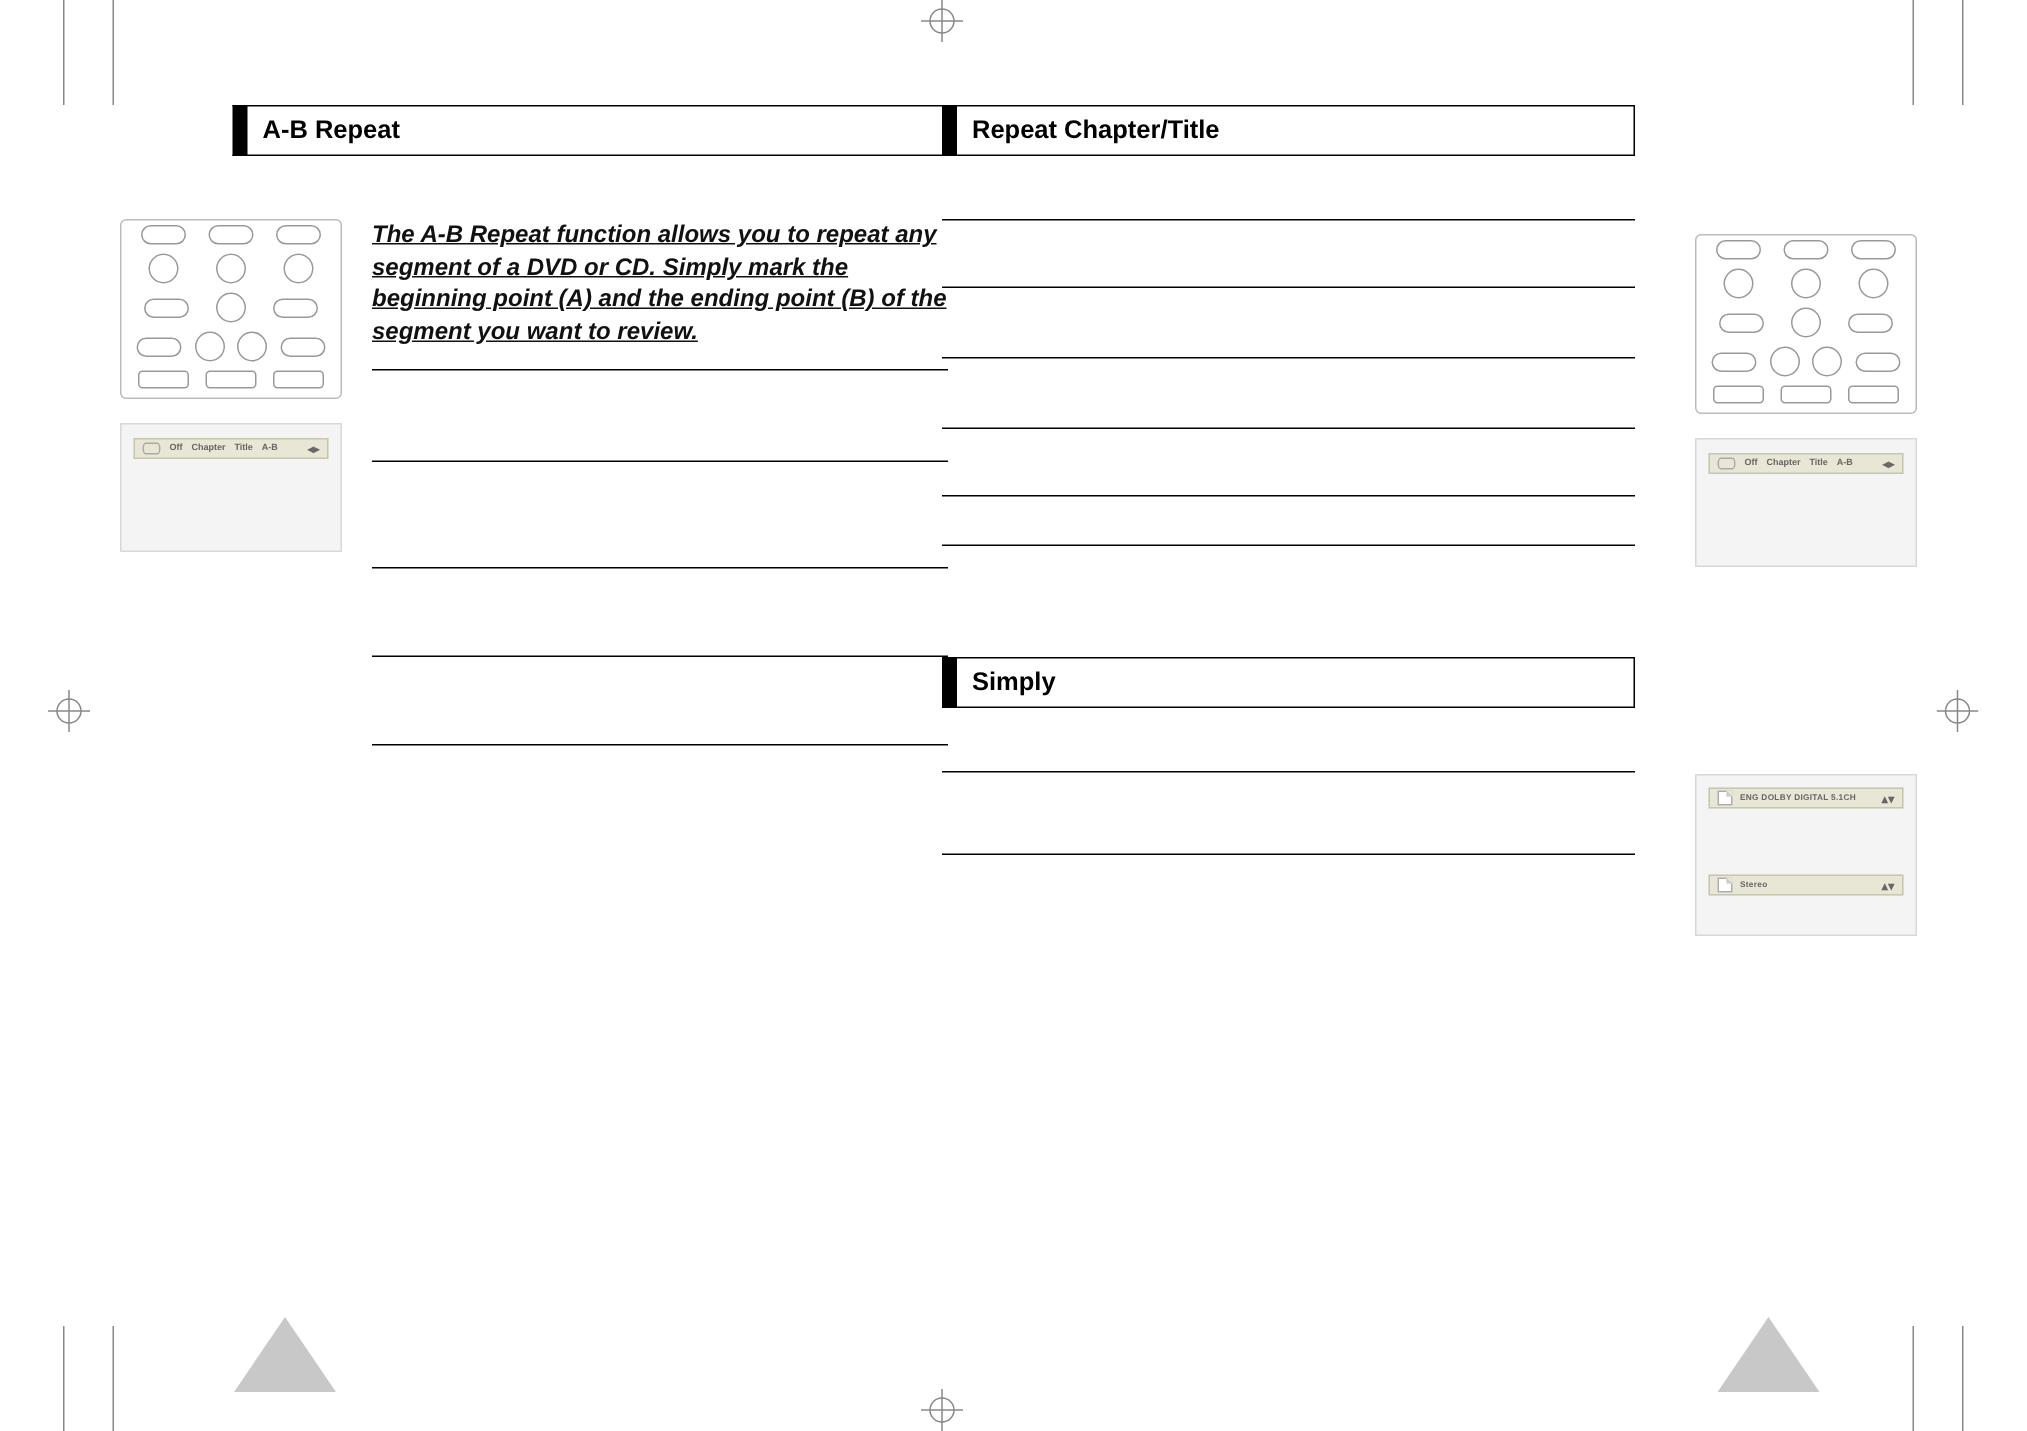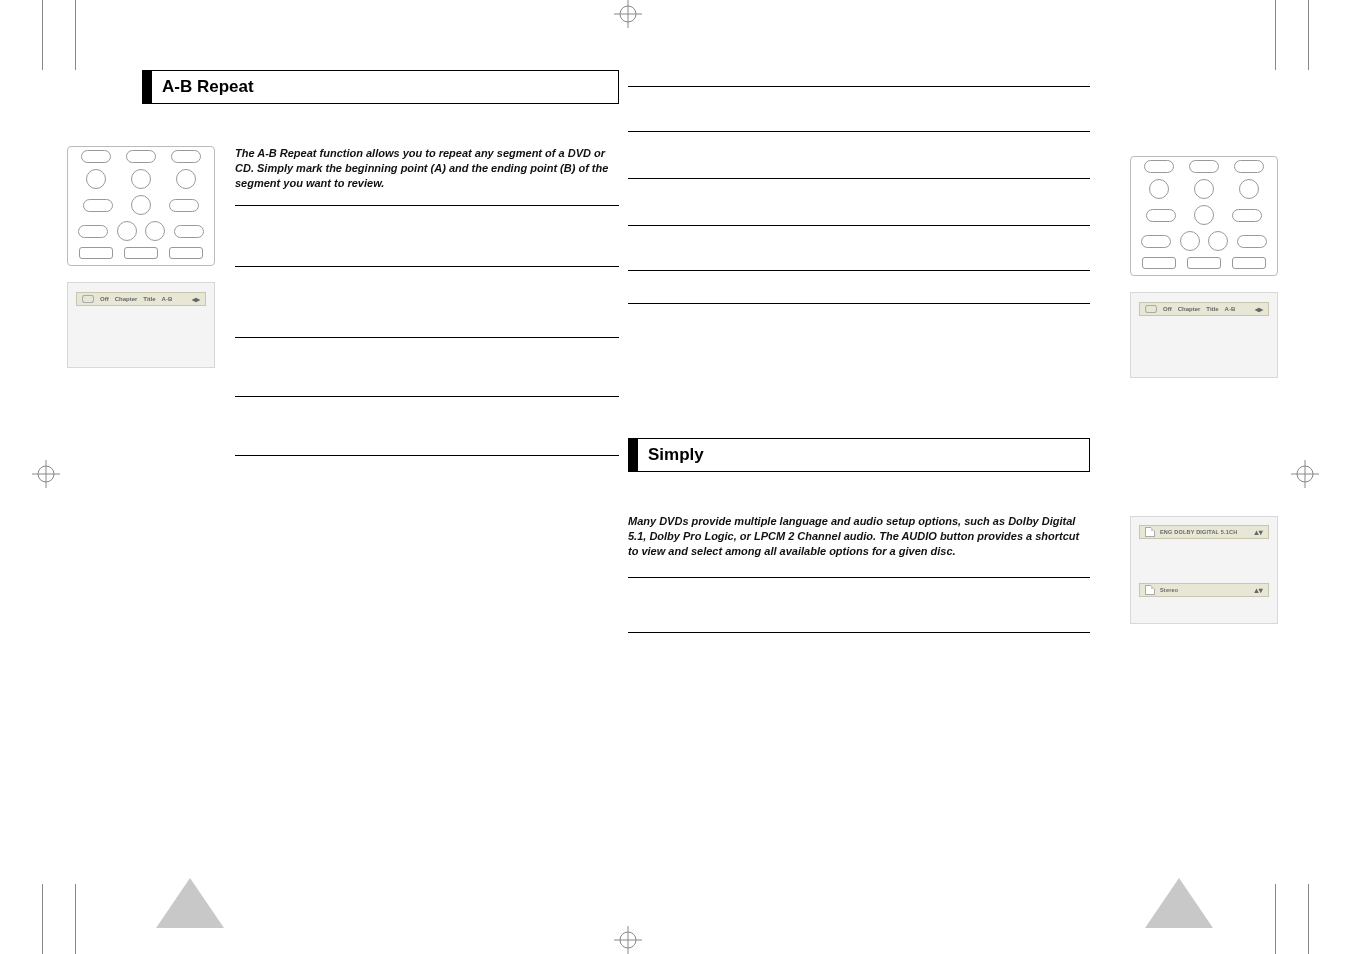--- a/index.html
+++ b/index.html
@@ -38,47 +38,48 @@
   }
   .tri-left { left: 156px; }
   .tri-right { right: 138px; }
 
   
   .page {
     position: absolute;
     top: 70px;
     height: 814px;
   }
-  .page-left { left: 67px; width: 552px; }
+  .page-left { left: 80px; width: 552px; }
   .page-right { left: 628px; width: 650px; }
 
   .section-title {
     border: 1px solid #000;
     border-left: none;
     position: relative;
     padding: 6px 10px 6px 20px;
     font-weight: 900;
     font-size: 17px;
     margin-bottom: 42px;
   }
   .section-title::before {
     content: "";
     position: absolute;
     left: 0; top: -1px; bottom: -1px;
     width: 10px;
     background: #000;
   }
 
   .intro {
-    font-size: 11px;
+    font-size: 16px;
     font-style: italic;
     font-weight: 600;
     color: #111;
     line-height: 1.35;
     margin-bottom: 14px;
+    text-decoration: underline;
   }
 
   .steps-area {
     display: flex;
     gap: 20px;
   }
   .remote-col { width: 148px; flex-shrink: 0; }
   .text-col { flex: 1; }
 
   .remote-box {
@@ -301,20 +302,23 @@
       <hr class="step-rule" style="margin-bottom:58px;">
       <hr class="step-rule">
     </div>
   </div>
 </div>
 
 <div class="page page-right">
 
   <div class="upper">
     <div class="col-main">
+      <div class="section-title">
+        <span>Repeat Chapter/Title</span>
+      </div>
       <hr class="step-rule tight" style="margin-top:16px; margin-bottom:44px;">
       <hr class="step-rule tight" style="margin-bottom:46px;">
       <hr class="step-rule tight" style="margin-bottom:46px;">
       <hr class="step-rule tight" style="margin-bottom:44px;">
       <hr class="step-rule tight" style="margin-bottom:32px;">
       <hr class="step-rule tight" style="margin-bottom:0;">
     </div>
     <div class="col-side">
       <div style="height:86px;"></div>
       <div class="remote-box">
@@ -356,21 +360,20 @@
         </div>
       </div>
     </div>
   </div>
 
   <div class="lower">
     <div class="col-main">
       <div class="section-title">
         <span>Simply</span>
       </div>
-      <p class="intro">Many DVDs provide multiple language and audio setup options, such as Dolby Digital 5.1, Dolby Pro Logic, or LPCM 2 Channel audio. The AUDIO button provides a shortcut to view and select among all available options for a given disc.</p>
       <hr class="step-rule" style="margin-top:18px; margin-bottom:54px;">
       <hr class="step-rule" style="margin-bottom:0;">
     </div>
     <div class="col-side">
       <div style="height:78px;"></div>
       <div class="audio-box-stack">
         <div class="audio-strip">
           <div class="page-icon"></div>
           <span>ENG  DOLBY  DIGITAL  5.1CH</span>
           <span class="ud">▴▾</span>

